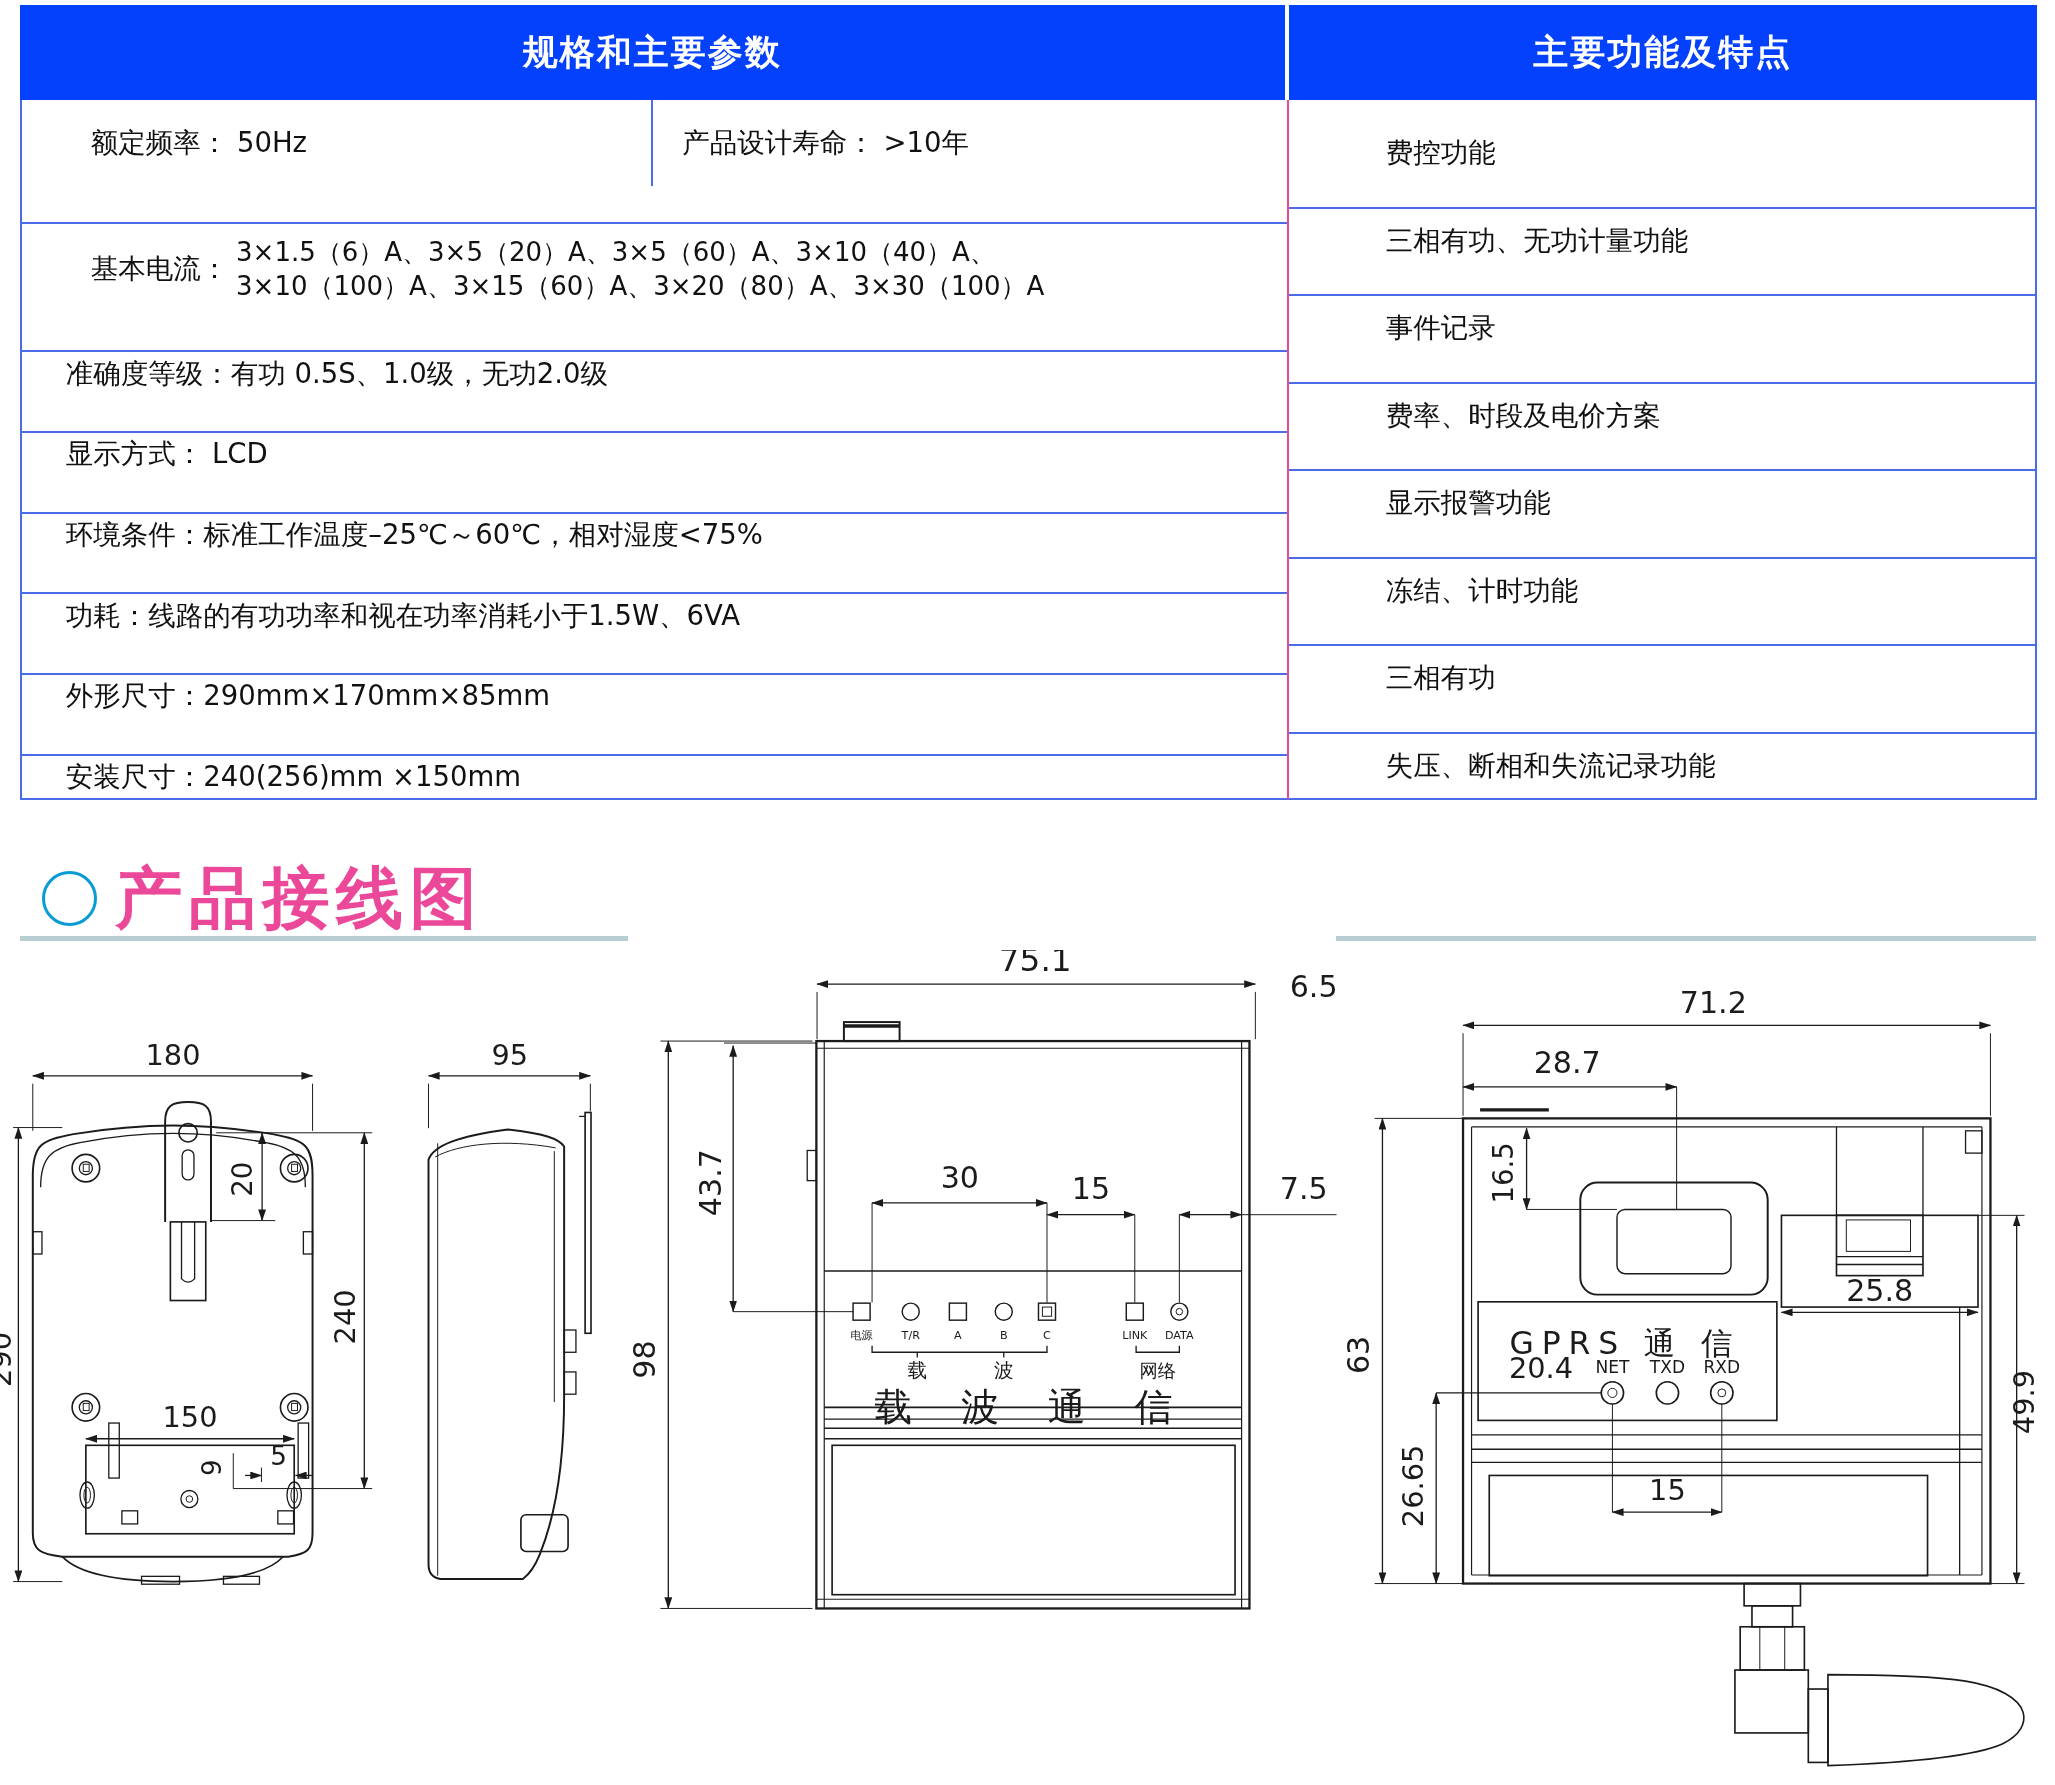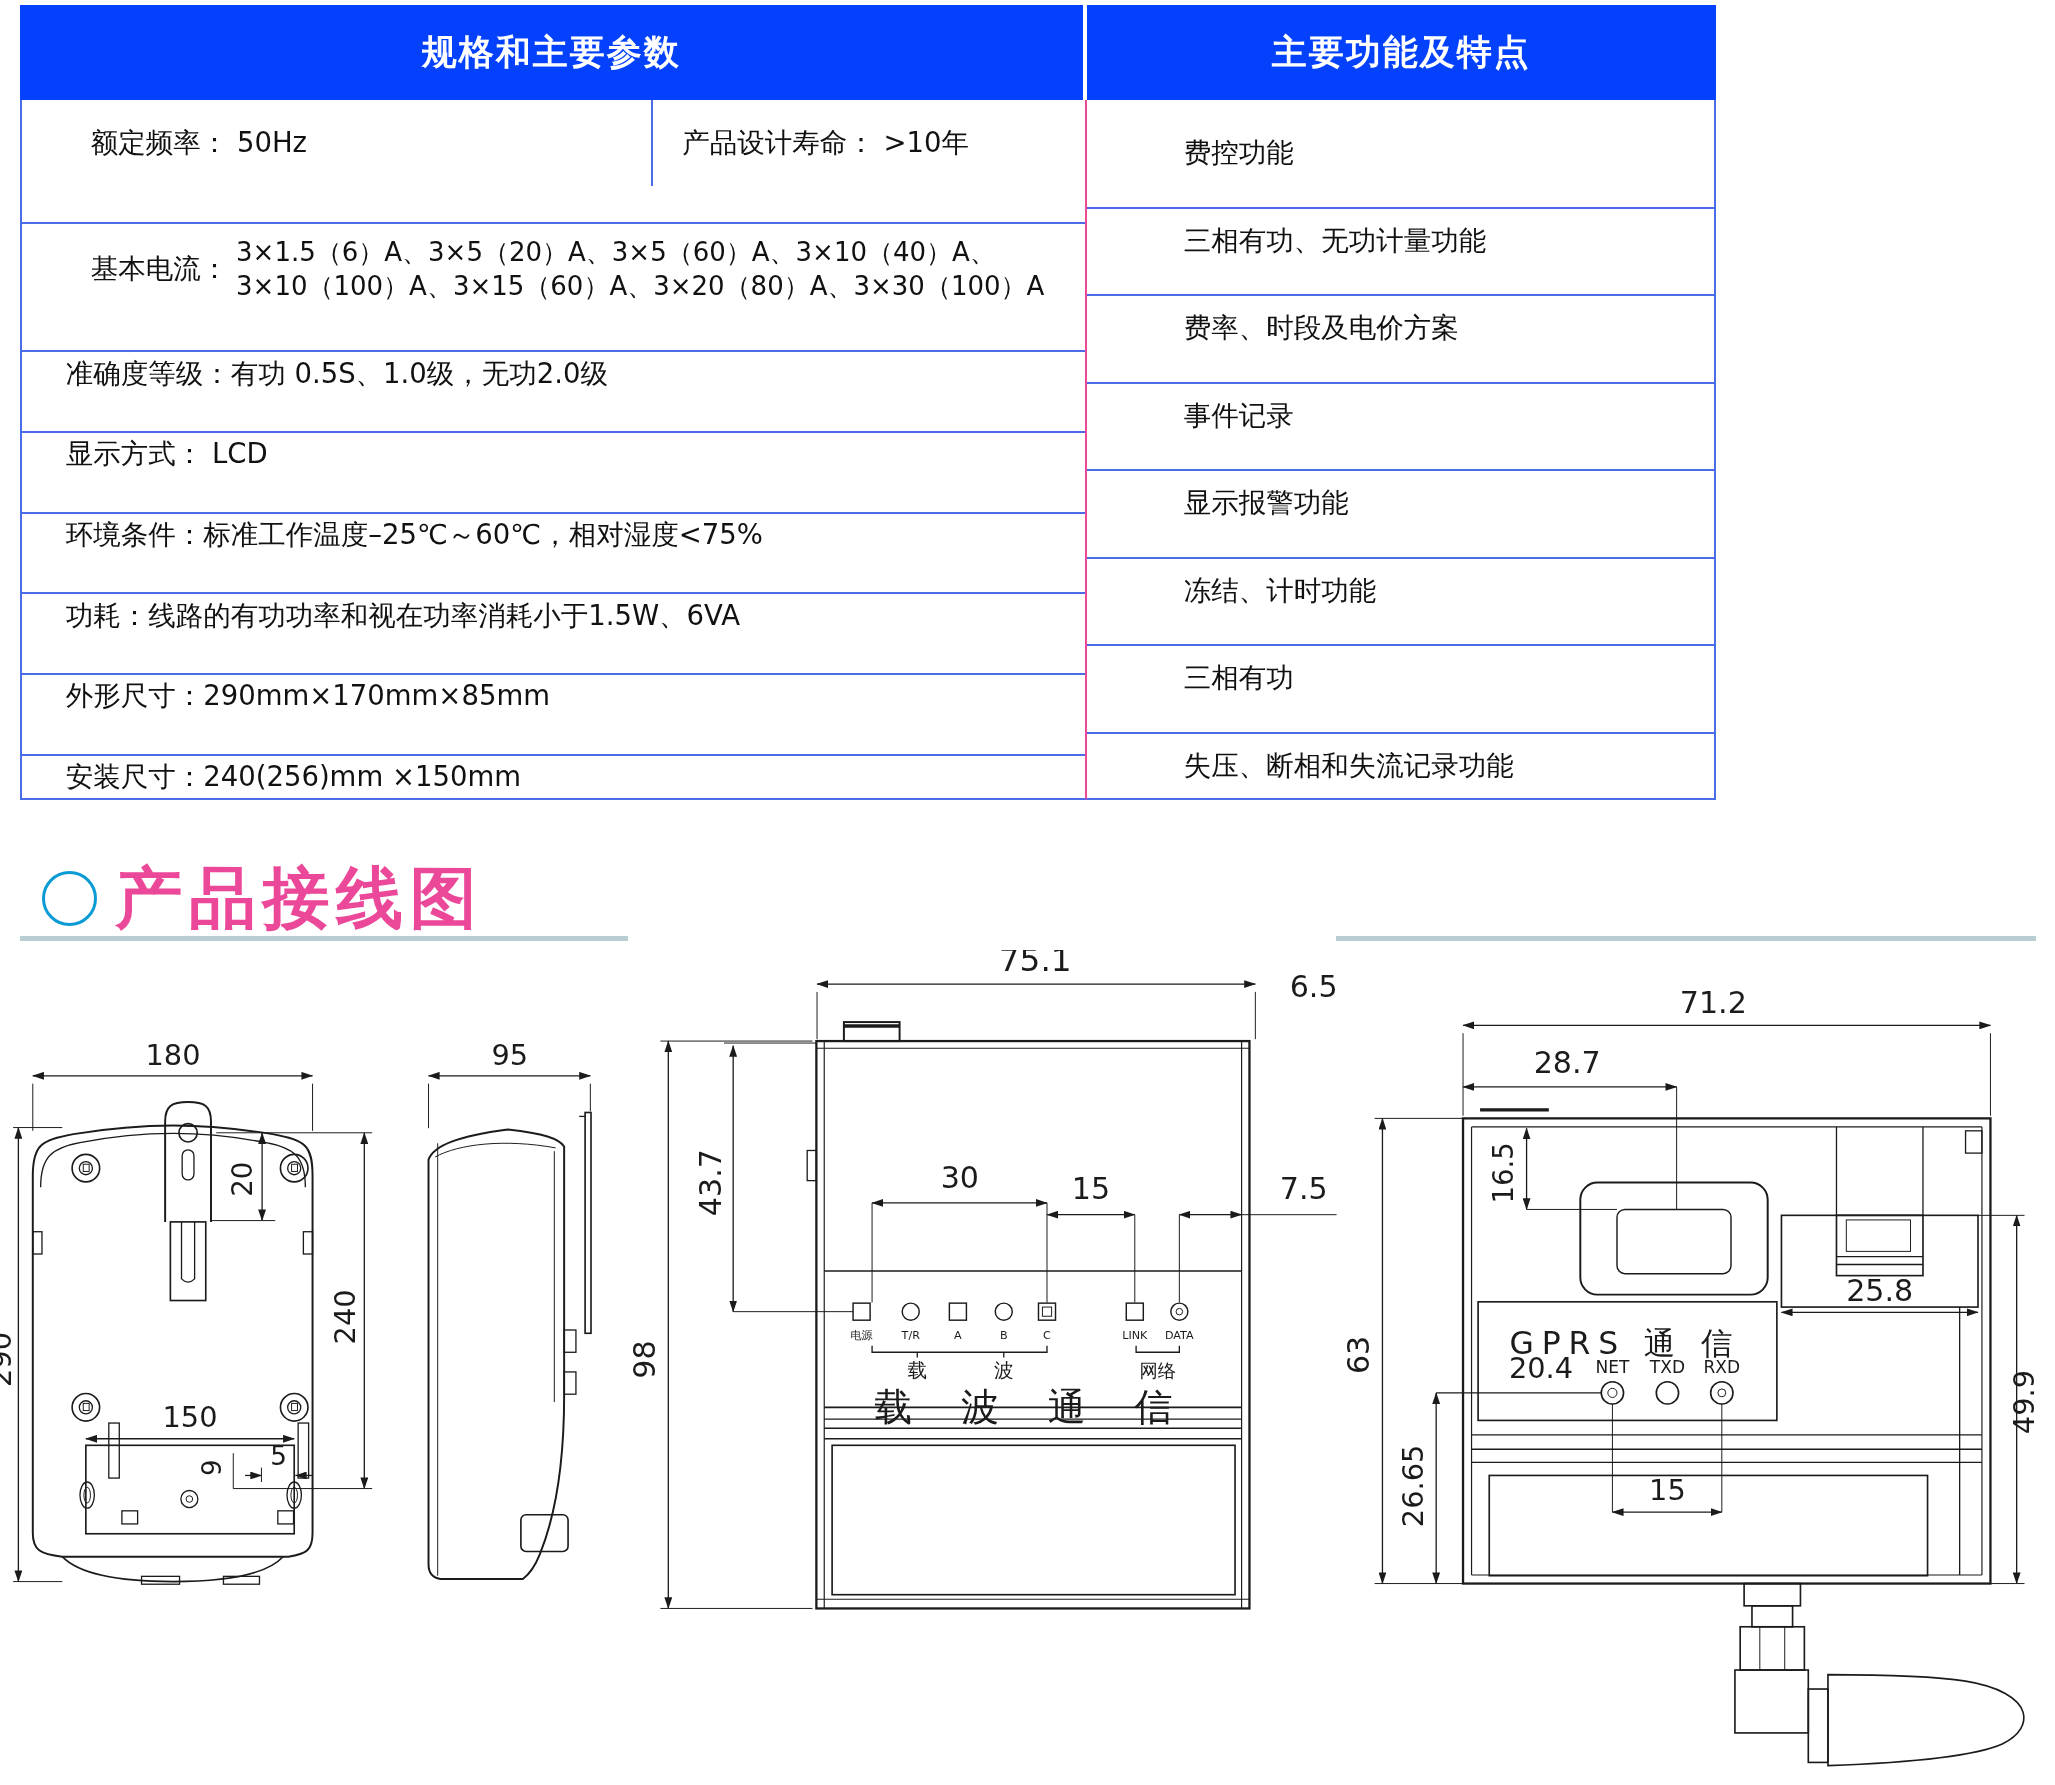--- a/index.html
+++ b/index.html
@@ -1,19 +1,19 @@
 <!DOCTYPE html>
 <html style="font-size:10.5px"><head>
 <meta charset="utf-8">
 <style>
   html,body{margin:0;padding:0;background:#fff;}
   .page{position:relative;width:2056px;height:1786px;background:#fff;overflow:hidden;
         font-family:"DejaVu Sans","Liberation Sans",sans-serif;color:#111;}
   
-  .spec-table{position:absolute;left:19.7px;top:5.2px;width:1696px;display:flex;}
+  .spec-table{position:absolute;left:19.7px;top:5.2px;width:2017px;display:flex;}
   .col-left{width:1269px;}
   .col-right{width:748px;margin-left:0px;}
   .th{height:95px;background:#0341fc;color:#fff;font-size:35px;font-weight:bold;
       display:flex;align-items:center;justify-content:center;letter-spacing:2px;}
   .col-left .th{margin-right:3.9px;}
   .tbody{border:2px solid #4a6ce8;border-top:none;box-sizing:border-box;}
   .col-left .tbody{border-right:2px solid #ec4899;height:700px;display:flex;flex-direction:column;gap:36px;}
   .col-right .tbody{border-left:none;height:700px;display:flex;flex-direction:column;}
   .row{border-top:2px solid #4a6ce8;box-sizing:border-box;display:flex;align-items:center;
        font-size:27.5px;padding-left:44px;}
@@ -66,22 +66,22 @@
         <div class="row rowL">功耗：线路的有功功率和视在功率消耗小于1.5W、6VA</div>
         <div class="row rowL">外形尺寸：290mm×170mm×85mm</div>
         <div class="row rowL">安装尺寸：240(256)mm ×150mm</div>
       </div>
     </div>
     <div class="col-right">
       <div class="th">主要功能及特点</div>
       <div class="tbody">
         <div class="row rowR">费控功能</div>
         <div class="row rowR">三相有功、无功计量功能</div>
+        <div class="row rowR">事件记录</div>
         <div class="row rowR">费率、时段及电价方案</div>
-        <div class="row rowR">事件记录</div>
         <div class="row rowR">显示报警功能</div>
         <div class="row rowR">冻结、计时功能</div>
         <div class="row rowR">三相有功</div>
         <div class="row rowR">失压、断相和失流记录功能</div>
       </div>
     </div>
   </div>
 
   <div class="sec">
     <span class="ring"></span>

